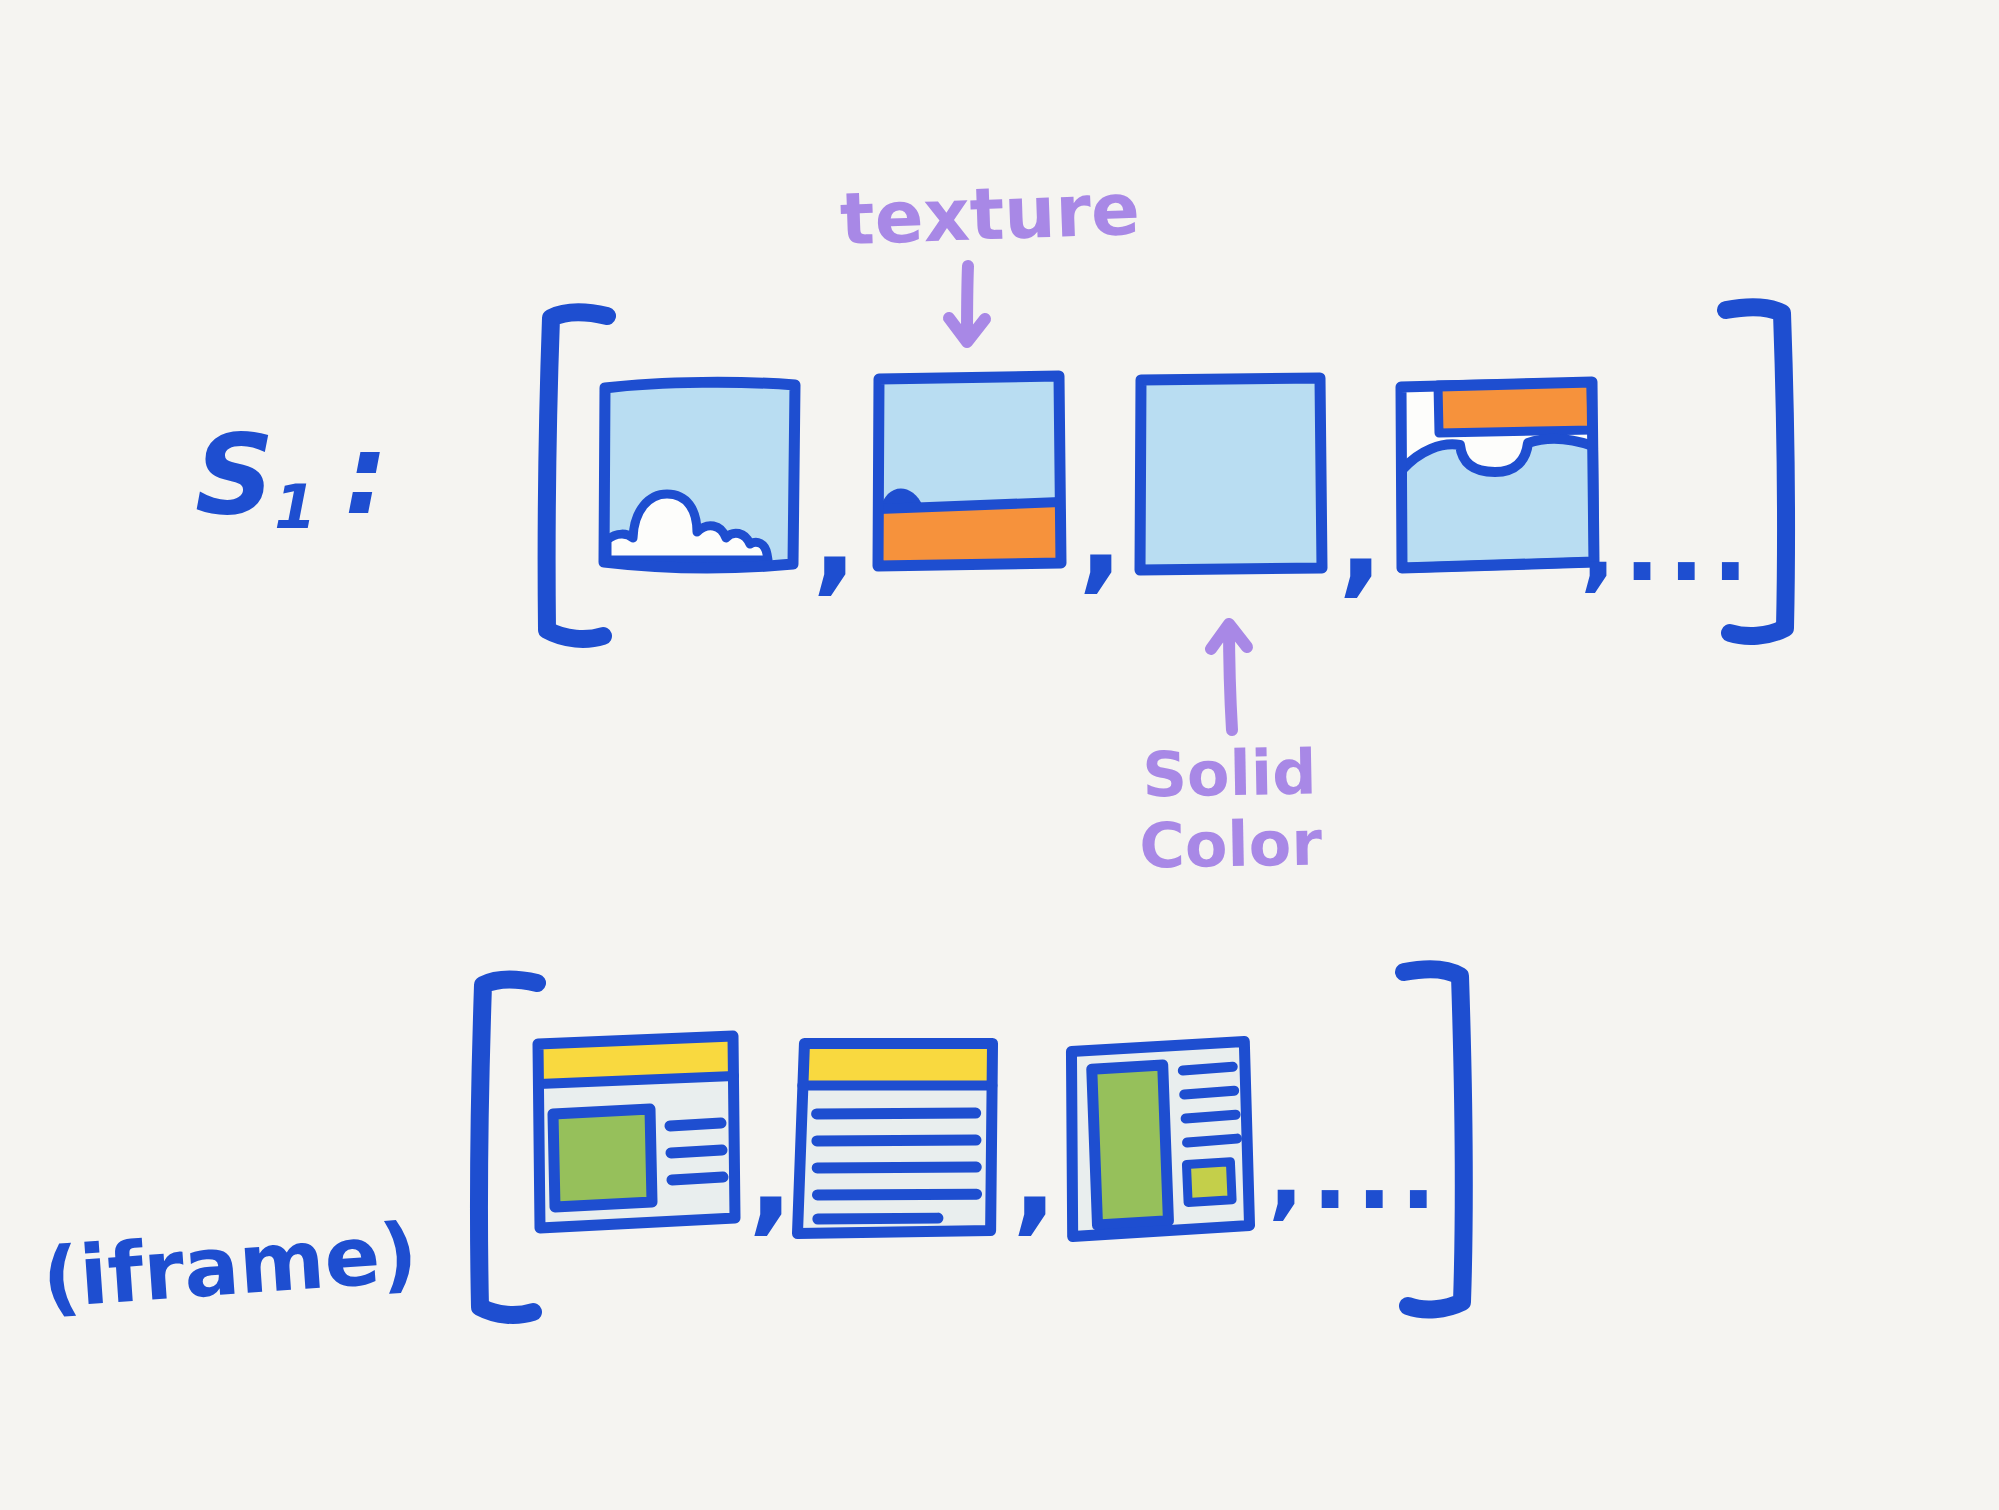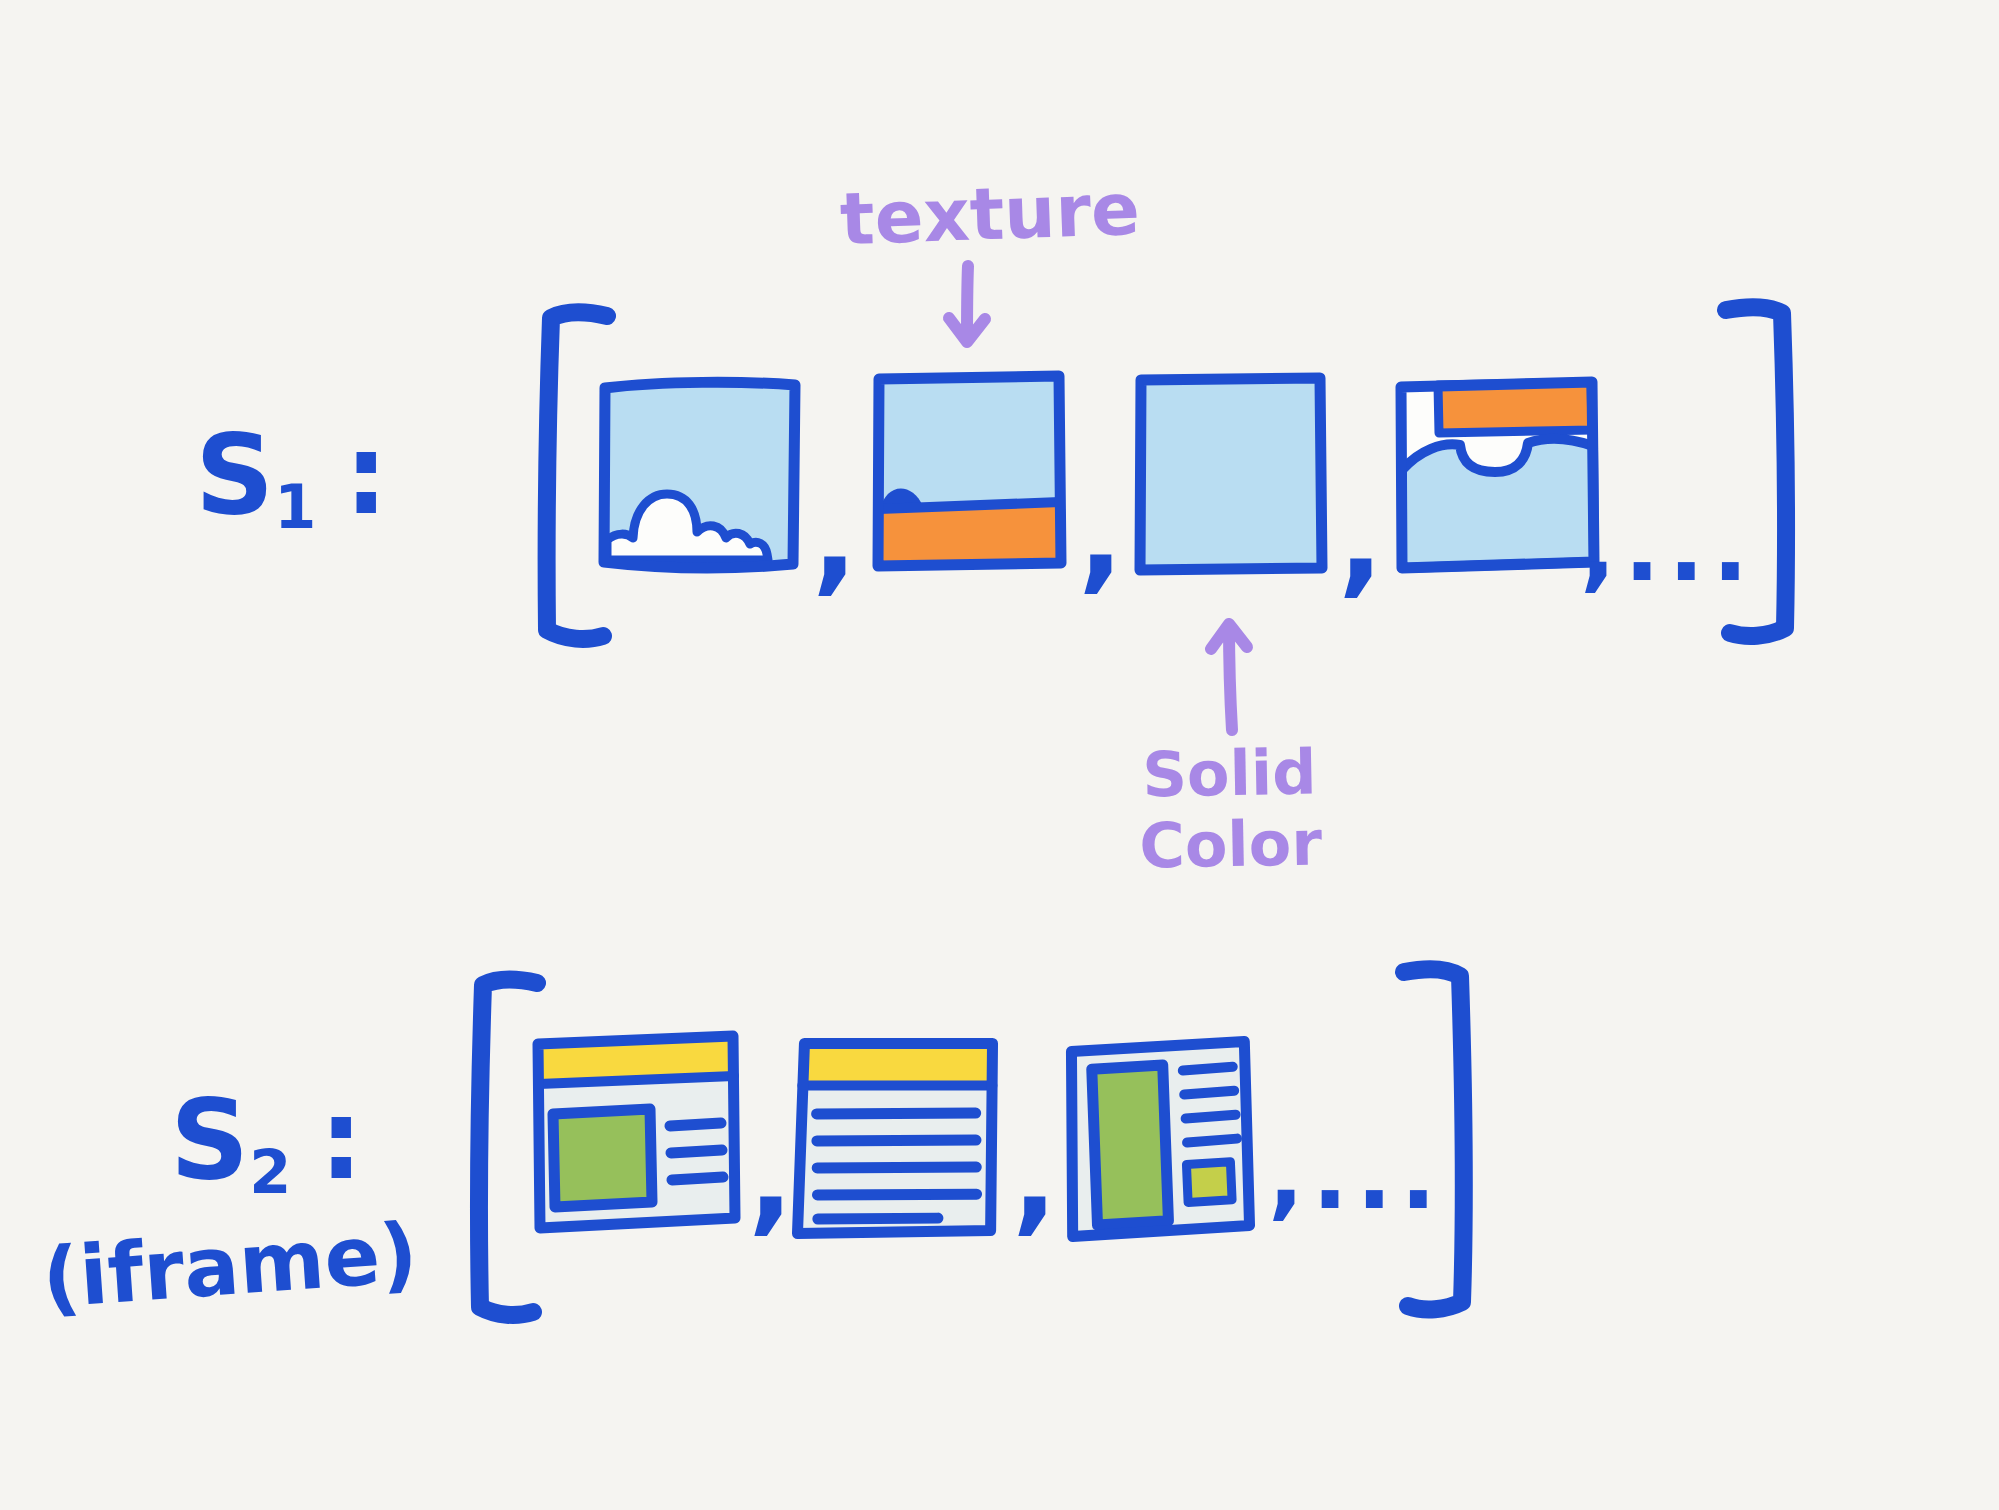--- a/index.html
+++ b/index.html
@@ -24,21 +24,21 @@
   }
   .abs{position:absolute;}
   svg{display:block;overflow:visible;}
   .stroke{stroke:var(--ink-blue);fill:none;stroke-linecap:round;stroke-linejoin:round;}
   .purple-label{
     color:var(--purple);
     font-weight:bold;
     text-align:center;
   }
   .ink-text{color:var(--ink-blue);font-weight:bold;}
-  .set-label{font-size:110px;line-height:1;}
+  .set-label{font-size:110px;line-height:1;font-style:italic;}
   .set-label sub{font-size:0.55em;vertical-align:-0.25em;}
   .set-label .colon{margin-left:28px;}
   .comma{font-size:120px;line-height:1;}
   .ellipsis{font-size:95px;line-height:1;letter-spacing:8px;}
   .texture-label{font-size:72px;transform:rotate(-2deg);}
   .solid-color-label{font-size:62px;line-height:1.15;transform:rotate(-1deg);}
   .iframe-caption{font-size:82px;transform:rotate(-4deg);}
 </style>
 </head>
 <body>
@@ -98,23 +98,20 @@
 
   <svg class="abs" style="left:1190px;top:602px;" width="75" height="135" viewBox="0 0 75 135">
     <path class="stroke" style="stroke:var(--purple);stroke-width:12;" d="M42 128 C40 94 39 60 39 22 M39 22 L21 47 M39 22 L57 45"></path>
   </svg>
 
   <div class="abs purple-label solid-color-label" style="left:1120px;top:738px;width:220px;">
     <div>Solid</div>
     <div>Color</div>
   </div>
 
-  <div class="abs ink-text set-label" style="left:170px;top:1085px;">
-    <span>S</span><sub>2</sub><span class="colon">:</span>
-  </div>
 
   <div class="abs ink-text iframe-caption" style="left:42px;top:1218px;">(iframe)</div>
 
   <svg class="abs" style="left:455px;top:965px;" width="92" height="362" viewBox="0 0 92 362">
     <path class="stroke" style="stroke-width:18;" d="M82 18 C56 12 40 14 28 20 C24 140 23 250 25 342 C42 351 62 352 78 347"></path>
   </svg>
 
   <svg class="abs" style="left:525px;top:1026px;" width="218" height="210" viewBox="0 0 218 210">
     <path d="M13 18 L208 10 L210 192 L15 202 Z" style="fill:var(--paper);"></path>
     <path d="M13 18 L208 10 L209 50 L14 58 Z" style="fill:var(--yellow);"></path>

